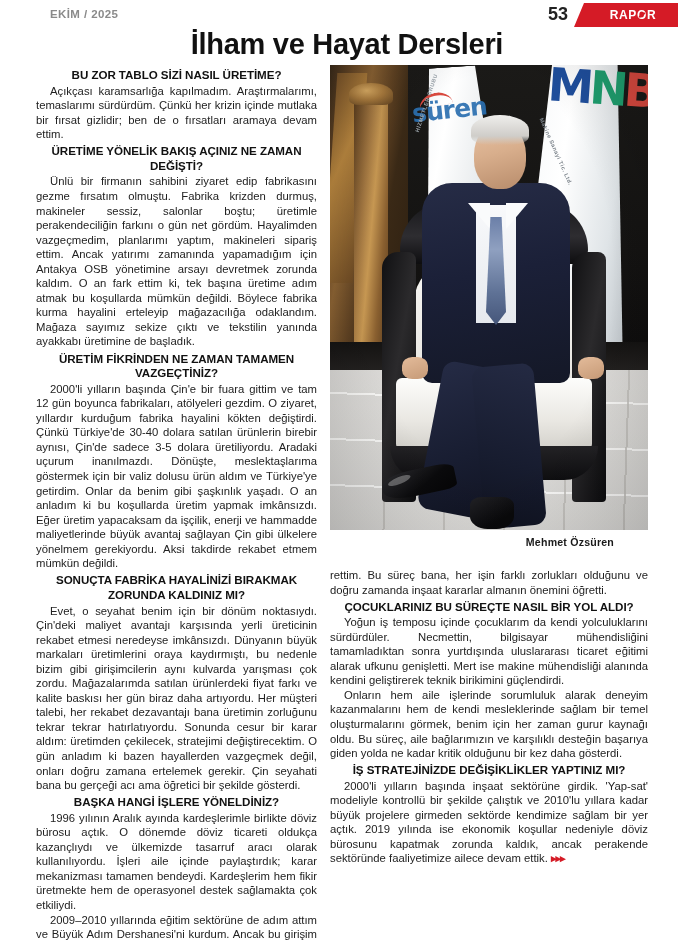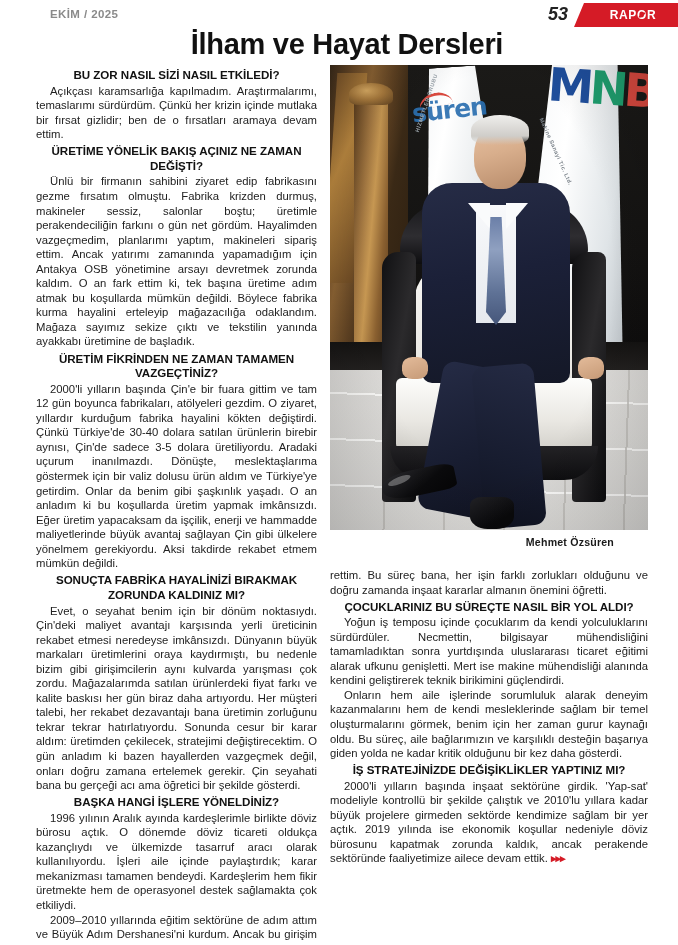--- a/index.html
+++ b/index.html
@@ -37,21 +37,20 @@
     color: #8a8a8a;
   }
   .page-number {
     position: absolute;
     right: 118px;
     top: 4px;
     font-size: 18px;
     font-weight: 700;
     color: #222;
     letter-spacing: 0px;
-    font-style: italic;
   }
   .rapor-badge {
     position: absolute;
     right: 0;
     top: 3px;
     width: 112px;
     height: 24px;
     background: #d51b26;
     display: flex;
     align-items: center;
@@ -508,21 +507,21 @@
       <div class="ph-shoe-a"></div>
       <div class="ph-shoe-b"></div>
 
       <div class="ph-vignette"></div>
     </div>
   </div>
 
   <div class="photo-caption">Mehmet  Özsüren</div>
 
   <div class="col col-left">
-    <div class="subhead first">BU ZOR NASIL SİZİ NASIL ETKİLEDİ?</div>
+    <div class="subhead first">BU ZOR TABLO SİZİ NASIL ÜRETİME?</div>
     <p class="body">Açıkçası karamsarlığa kapılmadım. Araştırmalarımı, temaslarımı sürdürdüm. Çünkü her krizin içinde mutlaka bir fırsat gizlidir; ben de o fırsatları aramaya devam ettim.</p>
     <div class="subhead">ÜRETİME YÖNELİK BAKIŞ AÇINIZ NE ZAMAN DEĞİŞTİ?</div>
     <p class="body">Ünlü bir firmanın sahibini ziyaret edip fabrikasını gezme fırsatım olmuştu. Fabrika krizden durmuş, makineler sessiz, salonlar boştu; üretimle perakendeciliğin farkını o gün net gördüm. Hayalimden vazgeçmedim, planlarımı yaptım, makineleri sipariş ettim. Ancak yatırımı zamanında yapamadığım için Antakya OSB yönetimine arsayı devretmek zorunda kaldım. O an fark ettim ki, tek başına üretime adım atmak bu koşullarda mümkün değildi. Böylece fabrika kurma hayalini erteleyip mağazacılığa odaklandım. Mağaza sayımız sekize çıktı ve tekstilin yanında ayakkabı üretimine de başladık.</p>
     <div class="subhead">ÜRETİM FİKRİNDEN NE ZAMAN TAMAMEN VAZGEÇTİNİZ?</div>
     <p class="body">2000'li yılların başında Çin'e bir fuara gittim ve tam 12 gün boyunca fabrikaları, atölyeleri gezdim. O ziyaret, yıllardır kurduğum fabrika hayalini kökten değiştirdi. Çünkü Türkiye'de 30-40 dolara satılan ürünlerin birebir aynısı, Çin'de sadece 3-5 dolara üretiliyordu. Aradaki uçurum inanılmazdı. Dönüşte, meslektaşlarıma göstermek için bir valiz dolusu ürün aldım ve Türkiye'ye getirdim. Onlar da benim gibi şaşkınlık yaşadı. O an anladım ki bu koşullarda üretim yapmak imkânsızdı. Eğer üretim yapacaksam da işçilik, enerji ve hammadde maliyetlerinde büyük avantaj sağlayan Çin gibi ülkelere yönelmem gerekiyordu. Aksi takdirde rekabet etmem mümkün değildi.</p>
     <div class="subhead">SONUÇTA FABRİKA HAYALİNİZİ BIRAKMAK ZORUNDA KALDINIZ MI?</div>
     <p class="body">Evet, o seyahat benim için bir dönüm noktasıydı. Çin'deki maliyet avantajı karşısında yerli üreticinin rekabet etmesi neredeyse imkânsızdı. Dünyanın büyük markaları üretimlerini oraya kaydırmıştı, bu nedenle bizim gibi girişimcilerin aynı kulvarda yarışması çok zordu. Mağazalarımda satılan ürünlerdeki fiyat farkı ve kalite baskısı her gün biraz daha artıyordu. Her müşteri talebi, her rekabet dezavantajı bana üretimin zorluğunu tekrar tekrar hatırlatıyordu. Sonunda cesur bir karar aldım: üretimden çekilecek, stratejimi değiştirecektim. O gün anladım ki bazen hayallerden vazgeçmek değil, onları doğru zamana ertelemek gerekir. Çin seyahati bana bu gerçeği acı ama öğretici bir şekilde gösterdi.</p>
     <div class="subhead">BAŞKA HANGİ İŞLERE YÖNELDİNİZ?</div>
     <p class="body">1996 yılının Aralık ayında kardeşlerimle birlikte döviz bürosu açtık. O dönemde döviz ticareti oldukça kazançlıydı ve ülkemizde tasarruf aracı olarak kullanılıyordu. İşleri aile içinde paylaştırdık; karar mekanizması tamamen bendeydi. Kardeşlerim hem fikir üretmekte hem de operasyonel destek sağlamakta çok etkiliydi.</p>
     <p class="body">2009–2010 yıllarında eğitim sektörüne de adım attım ve Büyük Adım Dershanesi'ni kurdum. Ancak bu girişim uzun soluklu olmadı; iki yılın ardından dershaneyi dev-</p>

